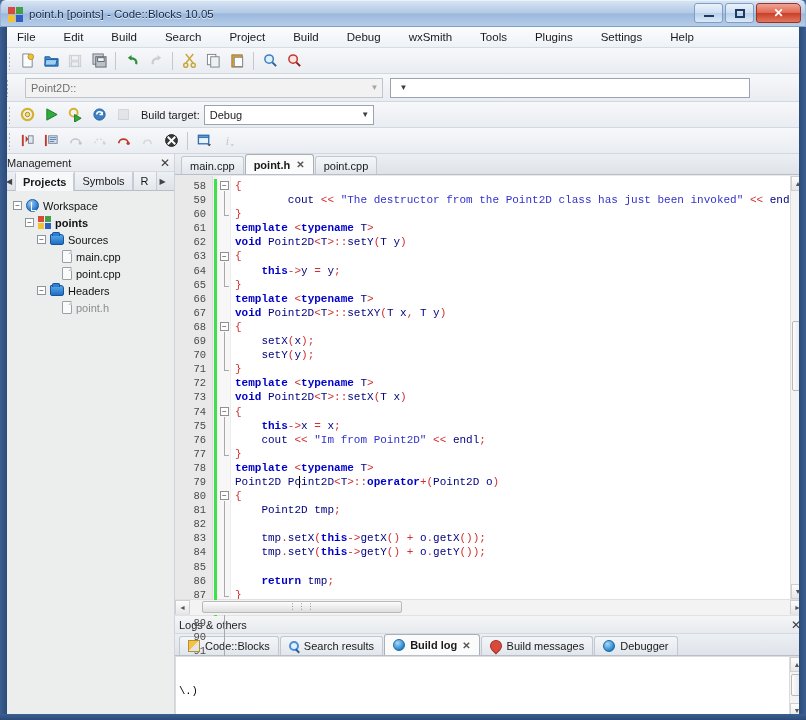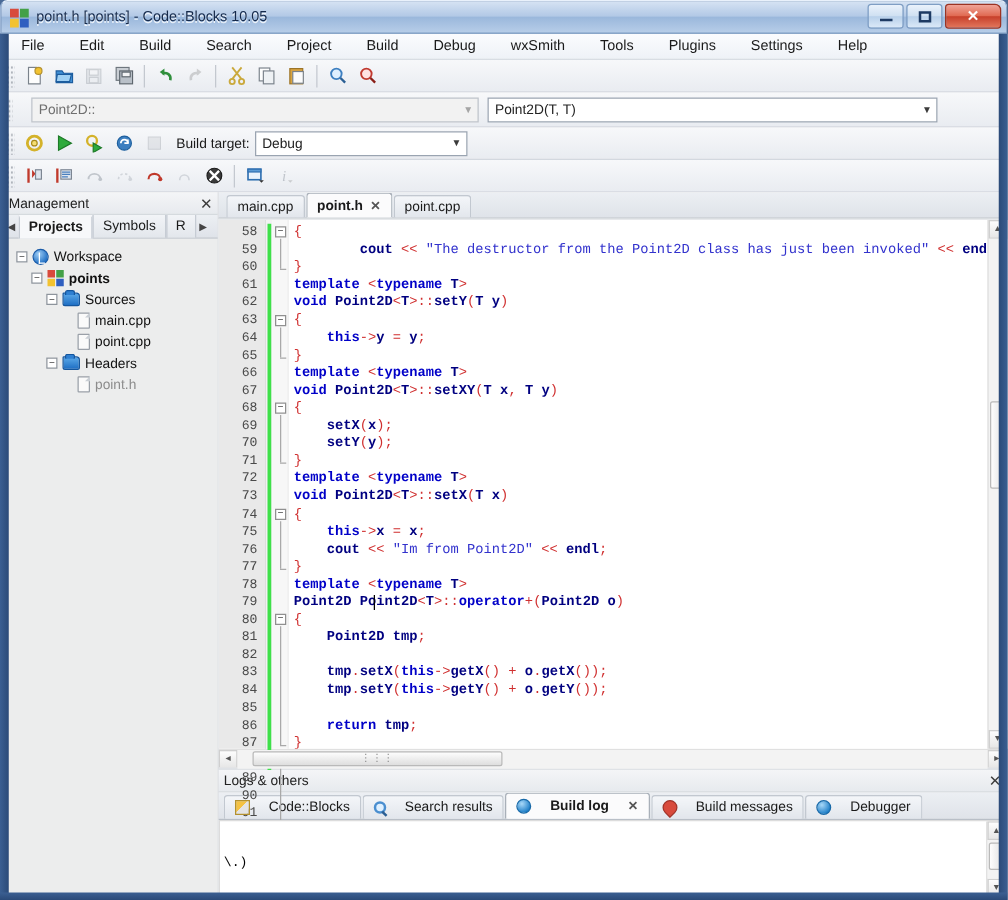--- a/index.html
+++ b/index.html
@@ -376,21 +376,21 @@
     font-family:"Liberation Mono", monospace;
     font-size:11px;
     line-height:14.1px;
     padding: 3px 0 0 4px;
     color:#000;
     white-space:pre;
     overflow:hidden;
   }
   .cl { height:14.1px; white-space:pre; }
   .kw   { color:#0000c8; font-weight:bold;text-align:right; }   
-  .id   { color:#000080; font-weight:bold; }   
+  .id   { color:#000080; font-weight:normal; }   
   .str  { color:#3232cd; }                      
   .op   { color:#d03030; }
   .pln  { color:#000; }
   #caret {
     position:absolute;
     width:1px; height:12px;
     background:#000;
   }
 
   
@@ -468,21 +468,21 @@
   }
   #logs-header .ttl { flex:1; }
   #logs-tabs {
     height:22px;
     display:flex; align-items:flex-end;
     padding-left:4px;
     background: linear-gradient(to bottom,#eceff3,#dfe3e9);
     border-bottom:1px solid #b9bfc7;
   }
   .ltab {
-    display:flex; align-items:center; gap:15px;
+    display:flex; align-items:center; gap:5px;
     height:19px; padding:0 8px;
     font-size:11px; color:#1a1a1a;
     border:1px solid #c2c8d0; border-bottom:none;
     border-radius:3px 3px 0 0;
     background: linear-gradient(to bottom,#f4f6f9,#e2e6ec);
     margin-right:1px;
     text-align:center;
   }
   .ltab.active { font-weight:bold; height:21px; background:#fbfbfc; border-color:#a9b0b9; }
   .ltab .tclose { font-size:10px; color:#555; }
@@ -654,21 +654,20 @@
       </div>
     </div>
 
     <div id="tb-combos">
       <div class="grip"></div>
       <div class="combo grey" id="combo-scope">
         <span class="cval">Point2D::</span>
         <span class="arrow">▼</span>
       </div>
       <div class="combo" id="combo-func">
-        <span class="cval">Point2D(T, T)</span>
         <span class="arrow">▼</span>
       </div>
     </div>
 
     <div class="toolbar-row">
       <div class="grip"></div>
       <div class="tb-btn">
         <svg width="15" height="15" viewBox="0 0 16 16">
             <circle cx="8" cy="8" r="6" fill="none" stroke="#d4b22a" stroke-width="2.4"></circle>
             <circle cx="8" cy="8" r="2.4" fill="#f5de72" stroke="#a8891a"></circle>

